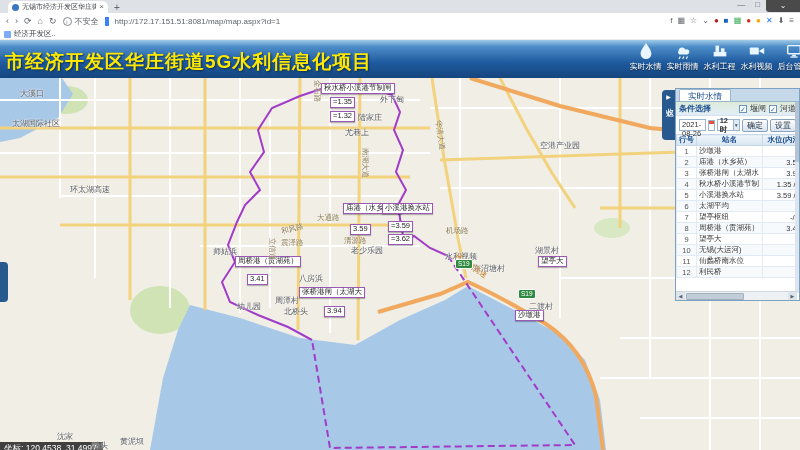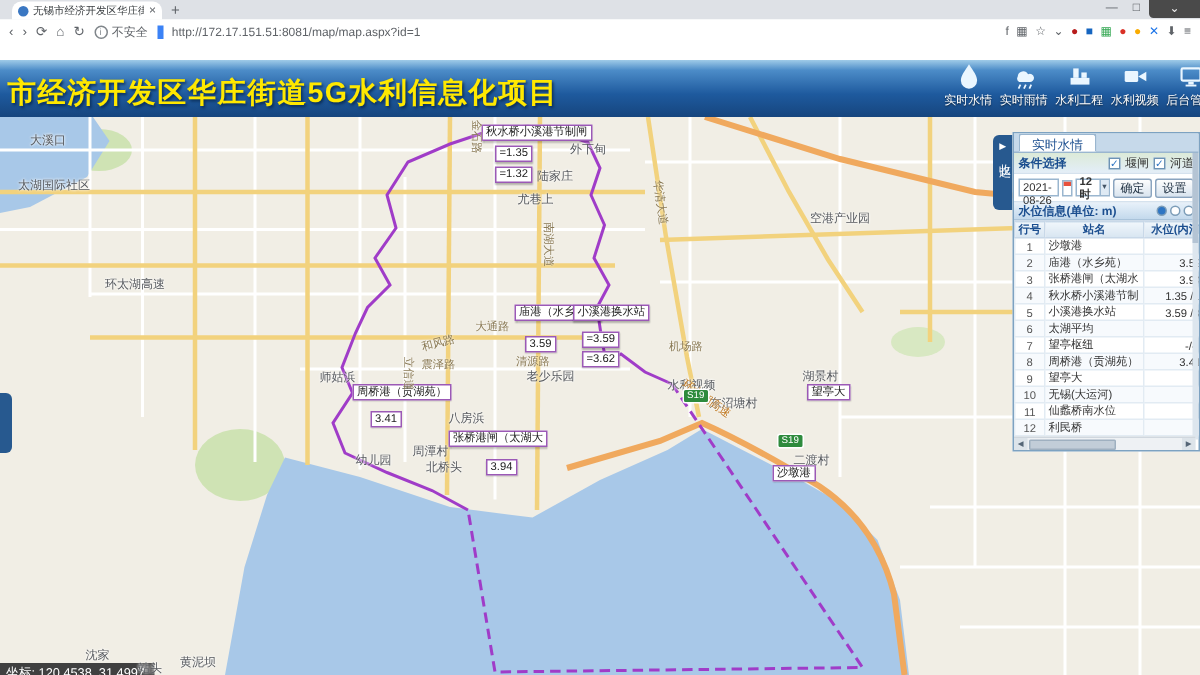--- a/index.html
+++ b/index.html
@@ -123,20 +123,24 @@
         <span class="ext" style="color: rgb(21, 101, 192);">■</span>
         <span class="ext" style="color: rgb(52, 168, 83);">▦</span>
         <span class="ext" style="color: rgb(217, 48, 37);">●</span>
         <span class="ext" style="color: rgb(249, 171, 0);">●</span>
         <span class="ext" style="color: rgb(26, 115, 232);">✕</span>
         <span class="ext" style="color: rgb(95, 99, 104);">⬇</span>
         <span class="ext" style="color: rgb(95, 99, 104);">≡</span>
       </span>
   </div>
 
+  <div id="bookmarksbar">
+    <span class="bm-ic"></span>
+    <span class="bm-label">经济开发区..</span>
+  </div>
 
   <div id="appheader">
     <div id="apptitle">市经济开发区华庄街道5G水利信息化项目</div>
     <div id="nav-buttons">
         <div class="nav-btn">
           <svg viewBox="0 0 20 20">
             <path d="M10 1C6.5 6.5 4 9.5 4 13a6 6 0 0 0 12 0c0-3.5-2.5-6.5-6-12z" fill="#eaf6ff"></path>
           </svg>
           <span class="nb-label">实时水情</span>
         </div>
@@ -306,28 +310,20 @@
     <div id="date-row">
       <span id="date-input">2021-08-26</span>
       <span id="cal-btn"></span>
       <span id="hour-select">
         <span id="hour-value">12时</span>
         <span id="hour-arrow">▼</span>
       </span>
       <span class="btn">确定</span>
       <span class="btn">设置</span>
     </div>
-    <div id="section-bar">
-      <span id="section-title">水位信息(单位: m)</span>
-      <span id="dots">
-          <span class="dot active"></span>
-          <span class="dot"></span>
-          <span class="dot"></span>
-        </span>
-    </div>
     <table id="ptable">
       <colgroup>
           <col style="width:20px">
           <col style="width:66px">
           <col style="width:62px">
         </colgroup>
       <thead>
           <tr>
             <th>行号</th>
             <th>站名</th>

